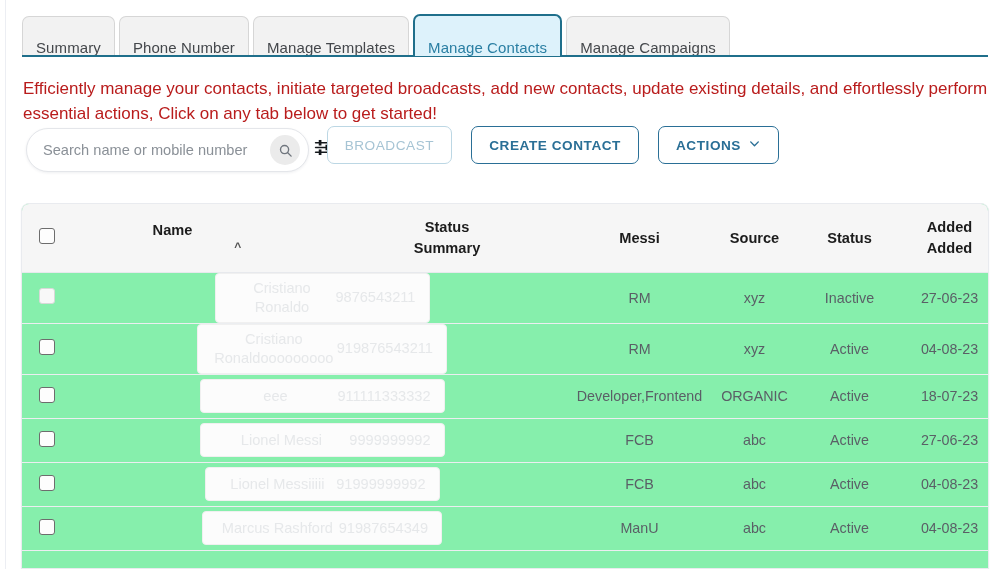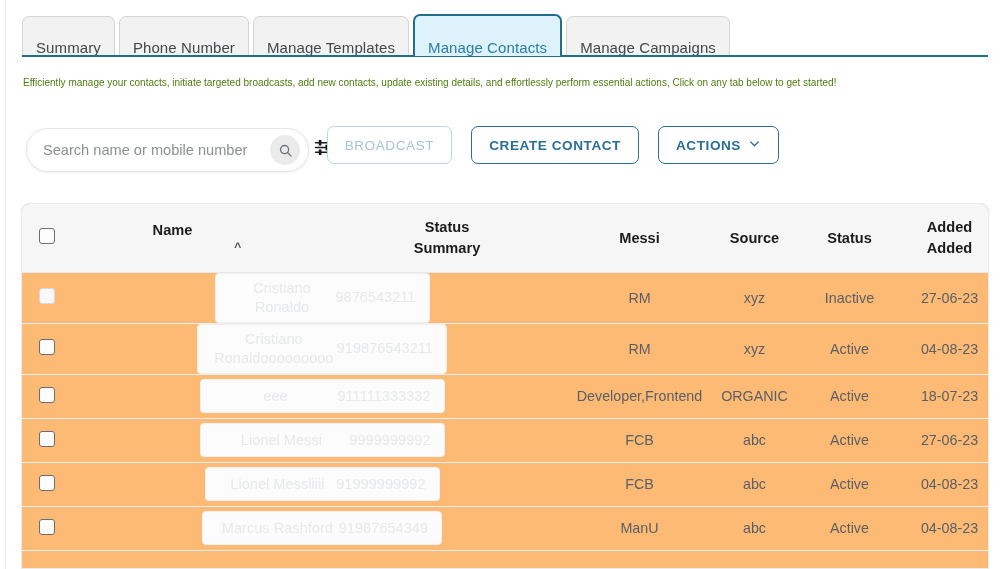--- a/index.html
+++ b/index.html
@@ -50,24 +50,24 @@
     z-index: 3;
     height: 42px;
   }
   .tabline {
     position: absolute; left: 22px; top: 55px; width: 966px; height: 2px;
     background: #1f6f8b;
   }
 
   
   .desc {
-    position: absolute; left: 23px; top: 70px; width: 966px;
-    font-size: 10px;
+    position: absolute; left: 23px; top: 76px; width: 966px;
+    font-size: 17px;
     line-height: 25px;
-    color: #4d7c0f;
+    color: #b91c1c;
   }
 
   
   .toolbar { position: absolute; left: 0; top: 126px; width: 800px; height: 52px; }
 
   .searchbox {
     position: absolute; left: 26px; top: 2px;
     width: 283px; height: 44px;
     background: #ffffff;
     border: 1px solid #e4e6ea;
@@ -127,21 +127,21 @@
   .btn.outline2 {
     border: 1.5px solid #2a6f96;
     color: #2a6f96;
     font-weight: bold;
   }
 
   
   .table-wrap {
     position: absolute; left: 21px; top: 203px;
     width: 968px; height: 366px;
-    background: #fdba74;
+    background: #86efac;
     border: 1px solid #e9ebef;
     border-radius: 8px 8px 0 0;
     overflow: hidden;
     box-shadow: 0 1px 2px rgba(30,40,70,.05);
   }
   table { border-collapse: collapse; width: 100%; table-layout: fixed; }
   thead th {
     background: #f6f6f6;
     height: 68px;
     font-size: 14.6px;

